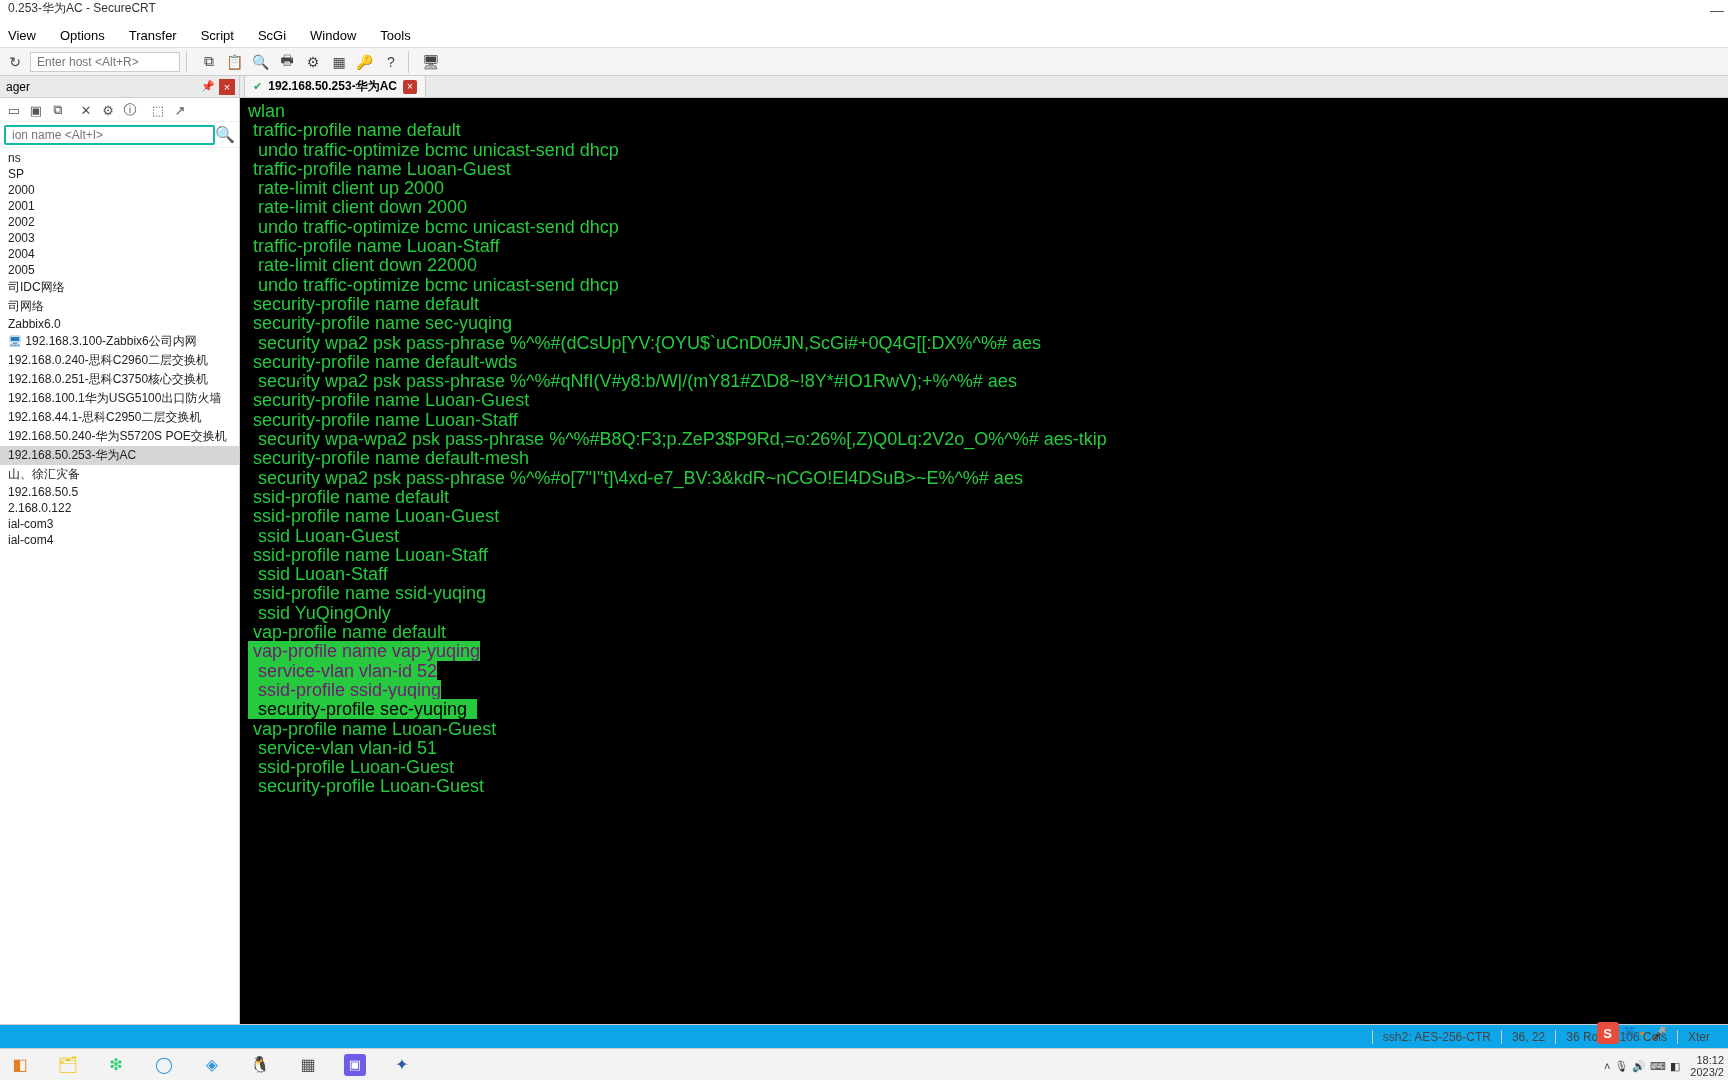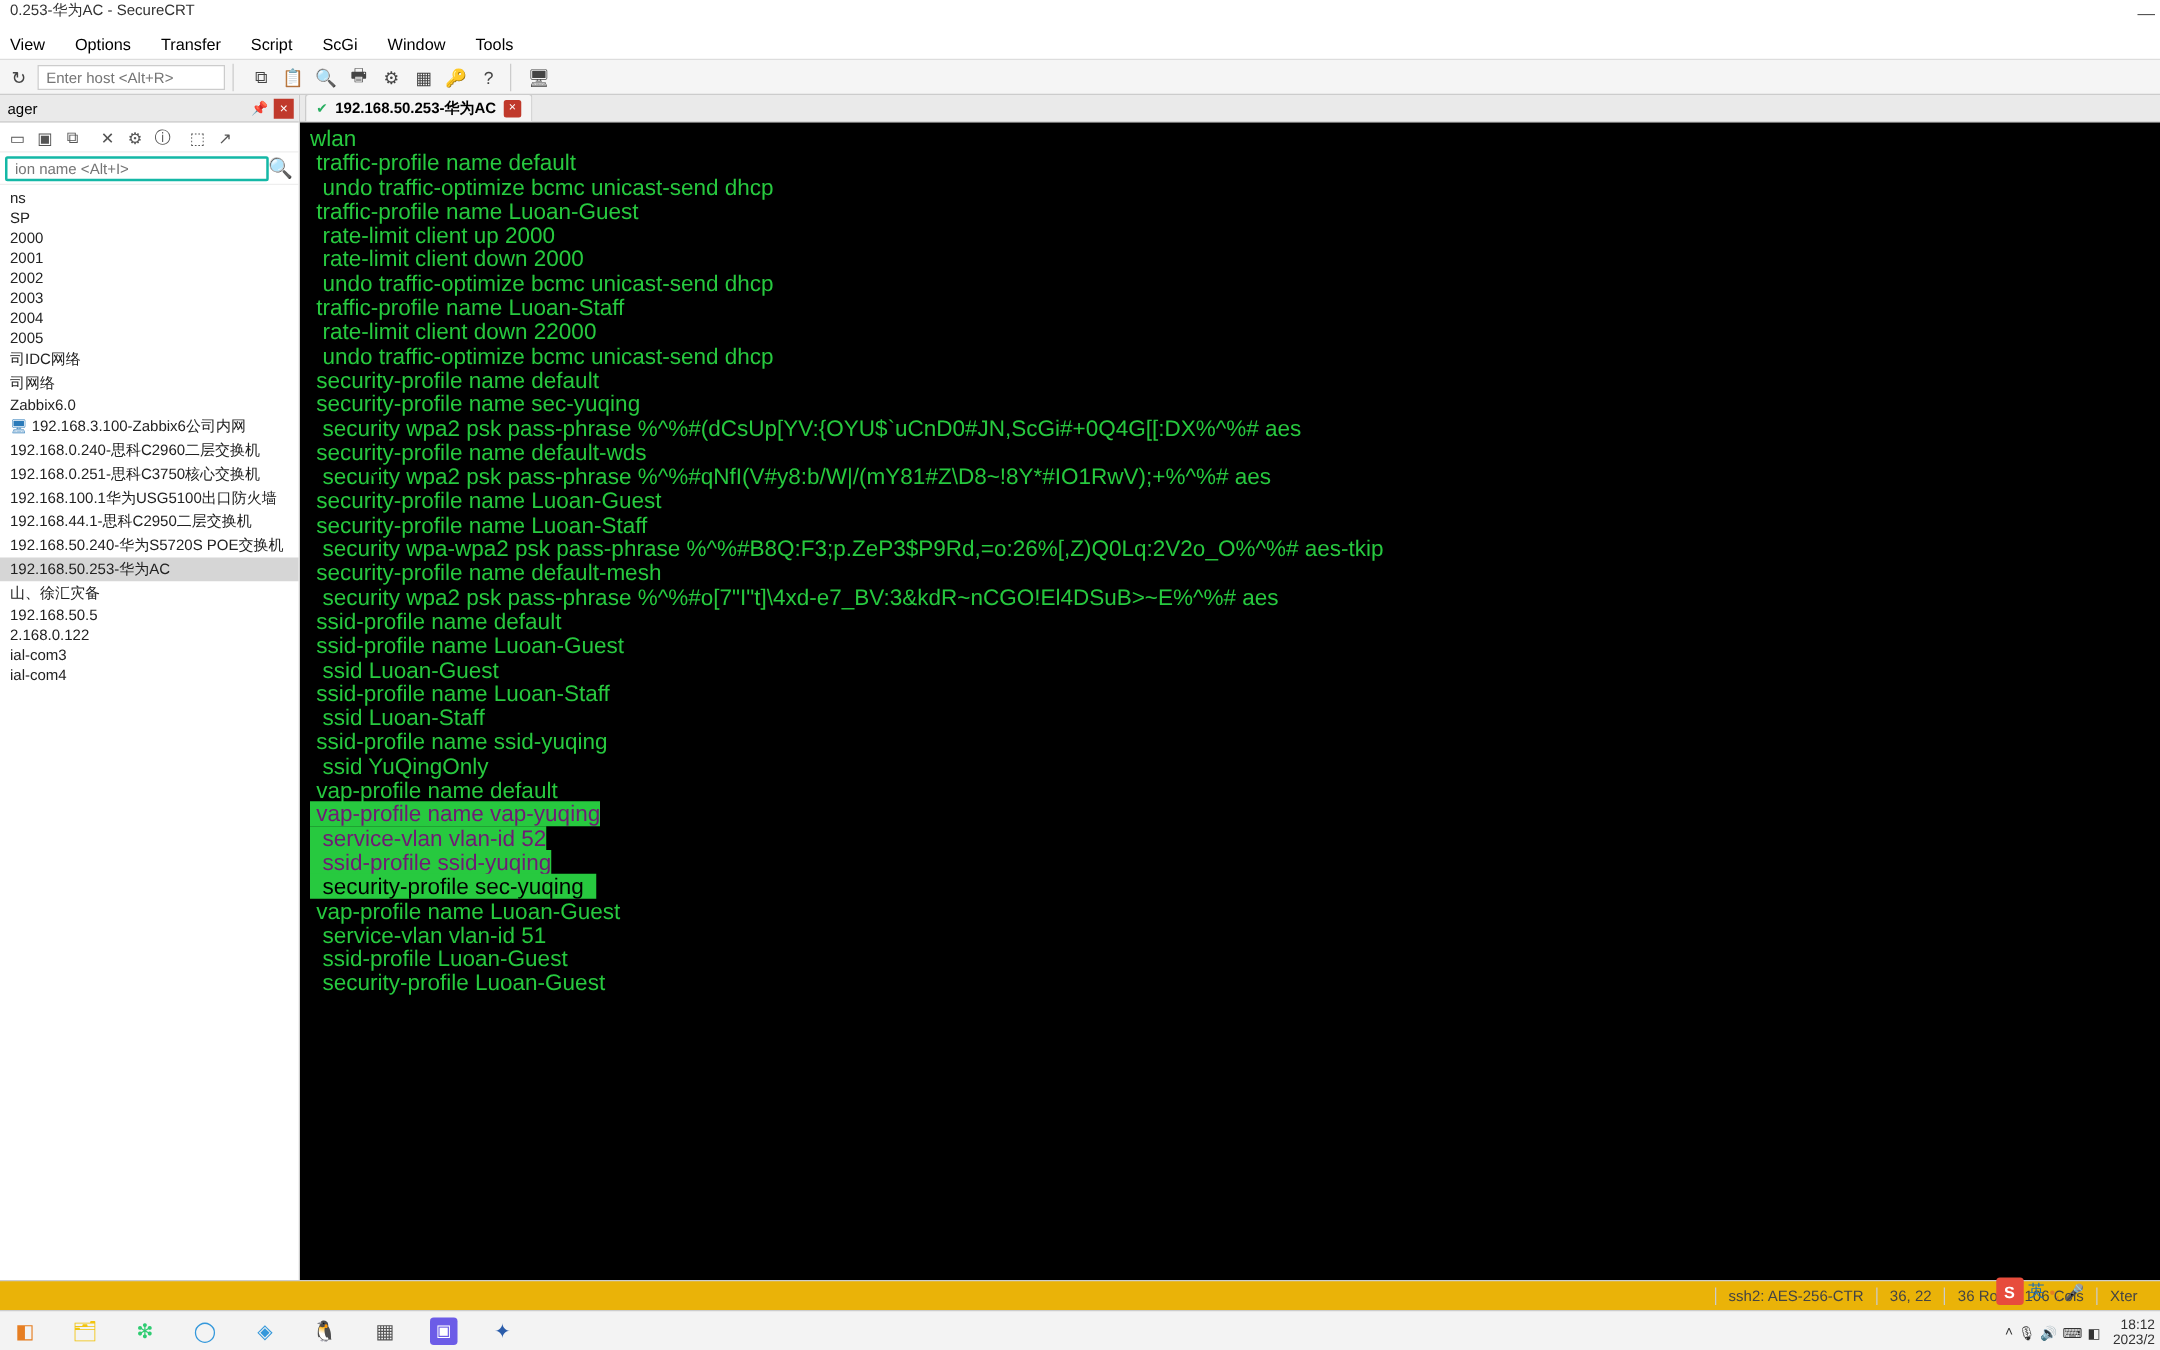--- a/index.html
+++ b/index.html
@@ -28,21 +28,21 @@
   .tree .node .ticon { display:inline-block; width:14px; text-align:center; color:#2a7ab9; font-size:11px;}
   .termarea { flex:1; display:flex; flex-direction:column; background:#fff;}
   .tabs { height:22px; background:#eaeaea; display:flex; align-items:flex-end; padding-left:4px; border-bottom:1px solid #ccc; }
   .tab { background:#f5f5f5; border:1px solid #ccc; border-bottom:none; padding:2px 8px; font-size:12px; display:flex; align-items:center; gap:6px; border-radius:3px 3px 0 0;}
   .tab .dot { color:#27ae60; font-size:11px;}
   .tab .tx { width:14px;height:14px; background:#c0392b;color:#fff;font-size:10px; display:flex;align-items:center;justify-content:center; border-radius:2px;}
   .terminal { flex:1; background:#000; color:#27c93f; font-family:"Cascadia Mono","Consolas",monospace; font-size:18px; line-height:19.3px; padding:4px 8px; overflow:hidden; white-space:pre; }
   .terminal .line { display:block; }
   .terminal .sel { background:#27c93f; color:#701a75; }
   .terminal .sel-last { background:#27c93f; color:#000; padding-right:10px;}
-  .statusbar { position:absolute; bottom:32px; left:0; right:0; height:24px; background:#eab308; border-top:1px solid #ccc; display:flex; align-items:center; font-size:12px; color:#444; padding:0 8px; }
+  .statusbar { position:absolute; bottom:32px; left:0; right:0; height:24px; background:#0ea5e9; border-top:1px solid #ccc; display:flex; align-items:center; font-size:12px; color:#444; padding:0 8px; }
   .statusbar .spacer { flex:1; }
   .statusbar .cell { padding:0 10px; border-left:1px solid #ccc; }
   .taskbar { position:absolute; bottom:0; left:0; right:0; height:32px; background:#f3f3f3; border-top:1px solid #ccc; display:flex; align-items:center; padding:0 8px; gap:24px;}
   .taskbar .tico { width:24px;height:24px; display:flex;align-items:center;justify-content:center; font-size:16px;}
   .taskbar .right { position:absolute; right:4px; bottom:2px; display:flex; align-items:center; gap:4px; font-size:11px; color:#333;}
   .ime { position:absolute; right:60px; bottom:36px; display:flex; gap:4px; align-items:center; }
   .ime .sg { background:#e74c3c; color:#fff; width:22px;height:22px; display:flex;align-items:center;justify-content:center; font-weight:bold; border-radius:3px; font-size:13px;}
   .ime span { font-size:13px; color:#1e6fb8;}
   .cursor-ptr { position:absolute; left:293px; top:371px; color:#000; font-size:16px; z-index:50; pointer-events:none;}
 </style>

